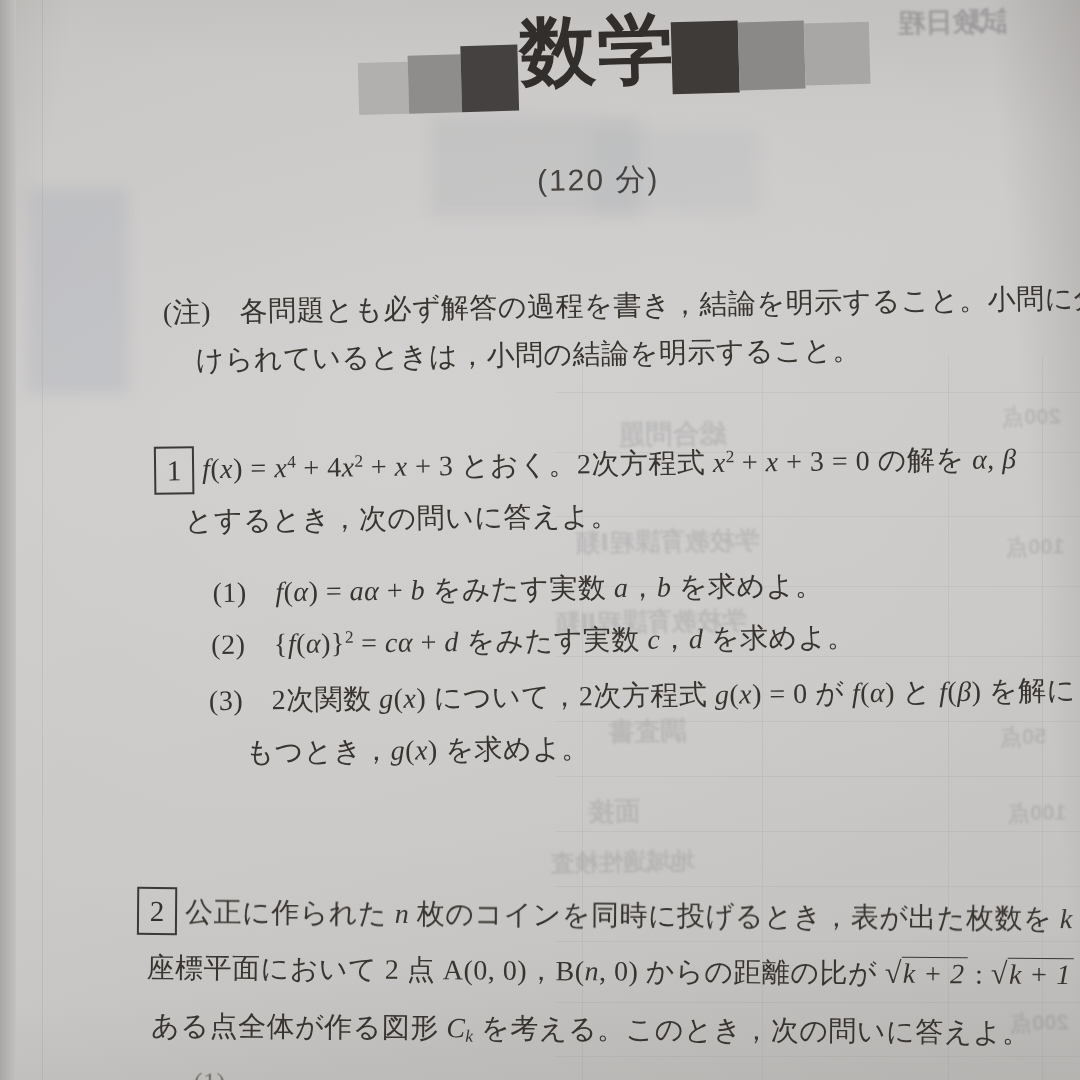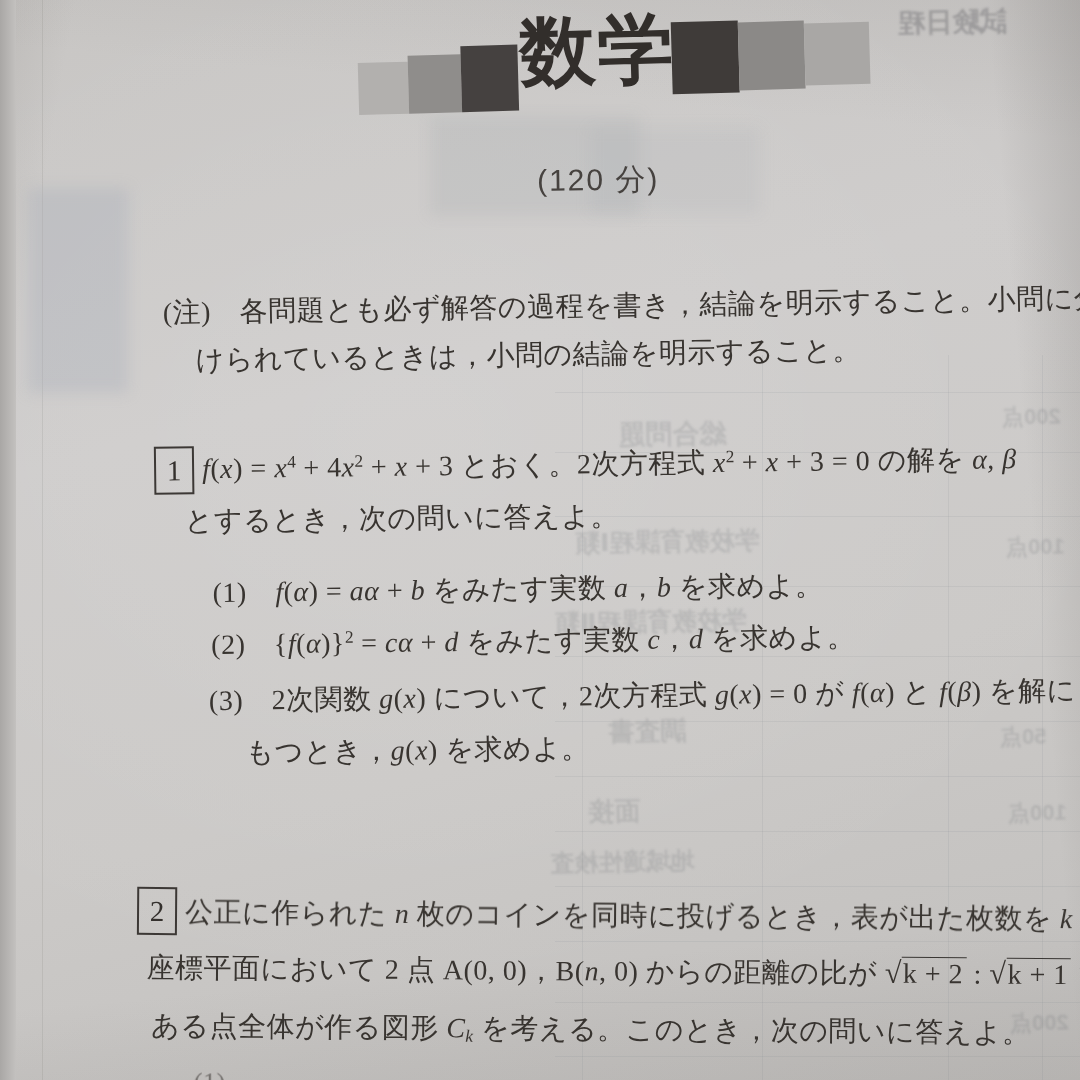--- a/index.html
+++ b/index.html
@@ -69,21 +69,21 @@
     position:absolute;width:36px;height:44px;
     border:2.5px solid #3c3835;
     display:flex;align-items:center;justify-content:center;
     font-size:29px;color:#34302d;
   }
   .seg-i{font-style:italic;font-family:"Liberation Serif","DejaVu Serif",serif;}
   .seg-sup{font-size:0.62em;vertical-align:0.55em;letter-spacing:0;}
   .seg-sub{font-size:0.62em;vertical-align:-0.25em;font-style:italic;}
   .sqrt{white-space:nowrap;}
   .rad-sign{font-size:1.08em;}
-  .radicand{border-top:1.6px solid #3a3734;padding:0 3px 0 1px;}
+  .radicand{border-top:1.6px solid #3a3734;padding:0 3px 0 1px;font-style:italic;}
   .fragment{position:absolute;opacity:0.55;}
 </style>
 </head>
 <body>
 
 <div class="paper"></div>
 <div class="page-edge"></div>
 <div class="page-edge-line"></div>
 
 <div class="ghost-layer">

